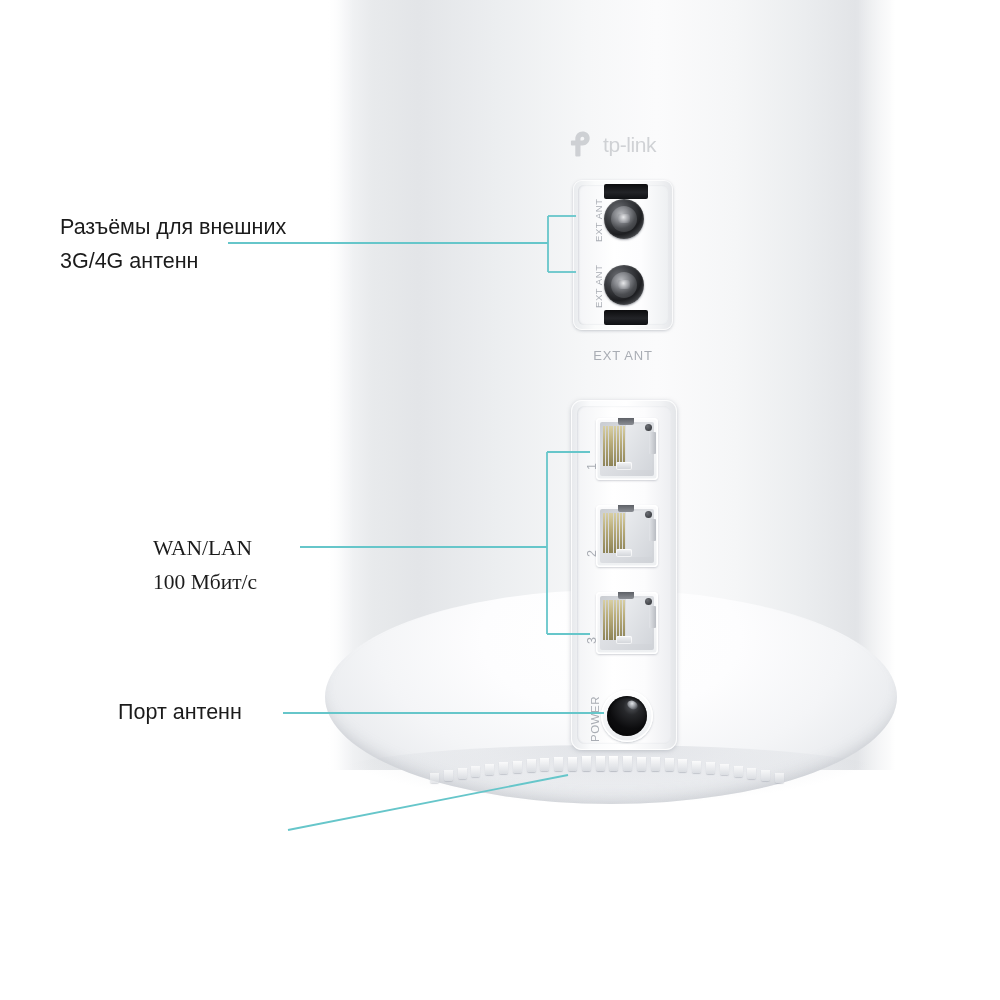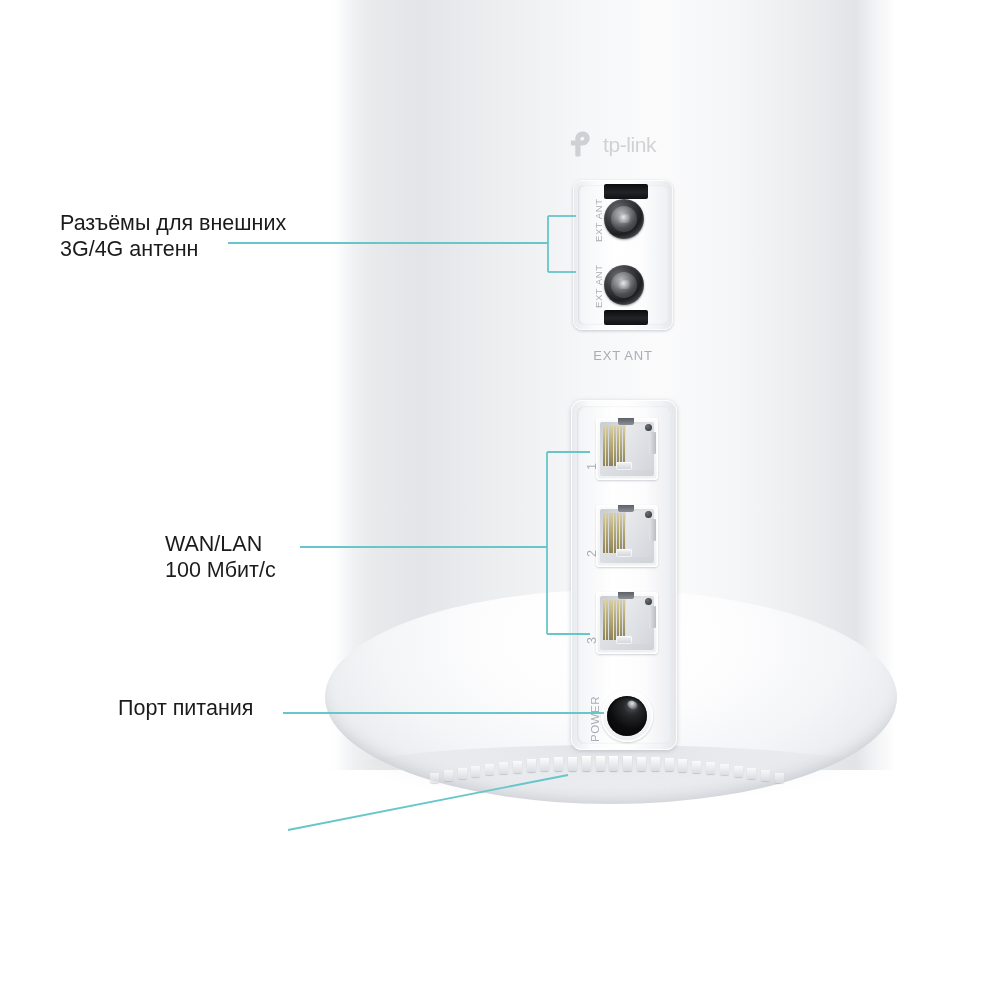--- a/index.html
+++ b/index.html
@@ -182,23 +182,23 @@
     transform:rotate(28deg);
   }
   .power-vlabel{
     position:absolute;left:589px;top:742px;width:60px;
     font-size:11.5px;color:#a9adb4;letter-spacing:.5px;
     transform:rotate(-90deg);transform-origin:left top;white-space:nowrap;
   }
 
   
   .callouts{position:absolute;left:0;top:0;width:1000px;height:1000px;pointer-events:none;}
-  .lbl{position:absolute;color:#1b1b1b;font-size:21.5px;line-height:26px;white-space:pre-line;}
+  .lbl{position:absolute;color:#1b1b1b;font-size:21.5px;line-height:34px;white-space:pre-line;}
   .lbl-l1{left:60px;top:210px;}
-  .lbl-l2{left:165px;top:531px;}
+  .lbl-l2{left:153px;top:531px;font-family:Liberation Serif, serif;}
   .lbl-l3{left:118px;top:695px;}
   .lbl-l4{left:164px;top:803px;}
 </style>
 </head>
 <body>
 
 <div id="stage">
 
   <div class="device-body"></div>
   <div class="body-shadow-l"></div>
@@ -331,15 +331,15 @@
       <path d="M283 713 H604"></path>
 
       <path d="M288 830 L568 775"></path>
     </g>
   </svg>
 
   <div class="lbl lbl-l1">Разъёмы для внешних
 3G/4G антенн</div>
   <div class="lbl lbl-l2">WAN/LAN
 100 Мбит/с</div>
-  <div class="lbl lbl-l3">Порт питания</div>
+  <div class="lbl lbl-l3">Порт антенн</div>
 
 </div>
 
 </body></html>

